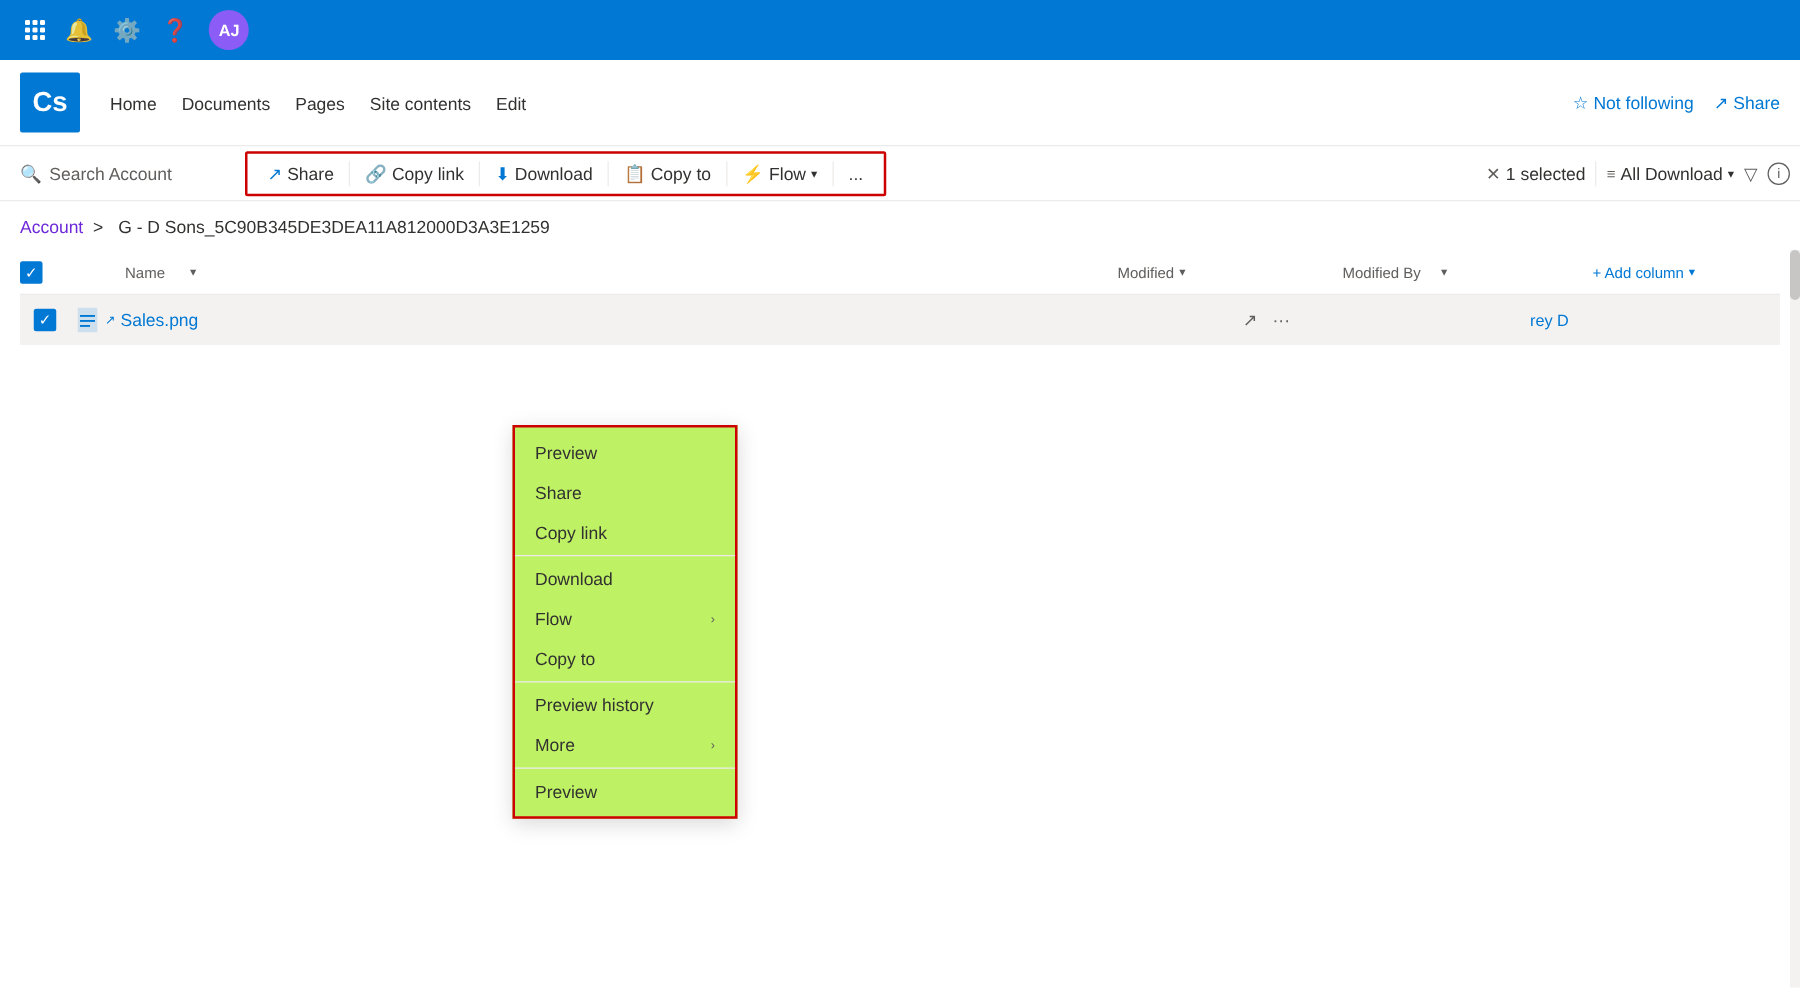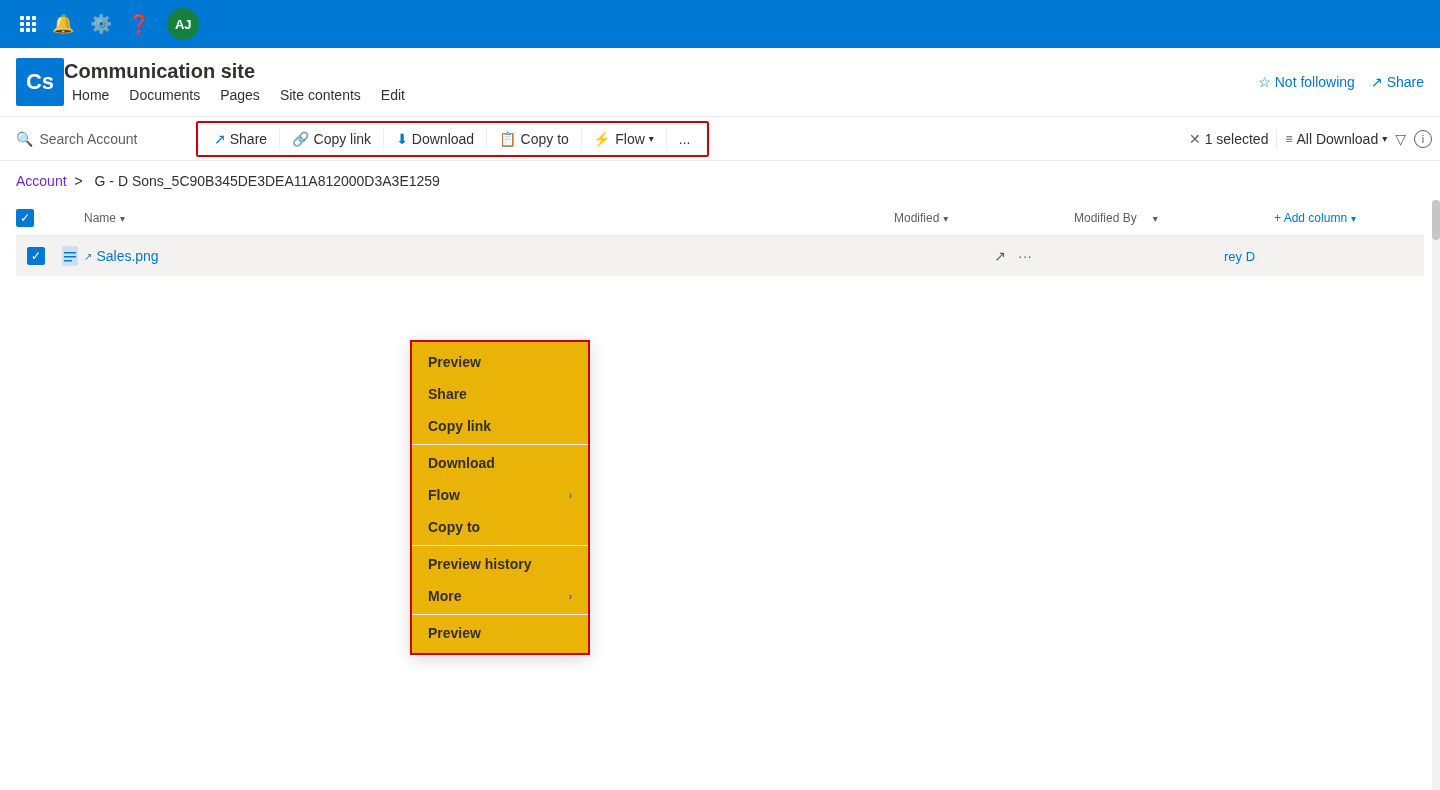--- a/index.html
+++ b/index.html
@@ -20,28 +20,28 @@
     .top-bar .app-name {
       font-size: 16px; font-weight: 600; color: white; flex: 1;
     }
     .top-bar-right {
       display: flex; align-items: center; gap: 16px;
     }
     .top-bar-right .icon-btn {
       color: white; cursor: pointer; font-size: 18px; opacity: 0.9;
     }
     .avatar {
-      width: 32px; height: 32px; border-radius: 50%; background: #15803d; color: white; display: flex; align-items: center; justify-content: center; font-size: 13px; font-weight: 600; cursor: pointer;
+      width: 32px; height: 32px; border-radius: 50%; background: #8b5cf6; color: white; display: flex; align-items: center; justify-content: center; font-size: 13px; font-weight: 600; cursor: pointer;
     }
 
     
     .site-header {
       display: flex; align-items: center; padding: 10px 16px; border-bottom: 1px solid #edebe9; justify-content: space-between;
     }
-    .site-header-left { display: flex; align-items: center; }
+    .site-header-left { display: flex; align-items: center; gap: 16px; }
     .site-logo {
       width: 48px; height: 48px; background: #0078d4; color: white; font-size: 22px; font-weight: 700; display: flex; align-items: center; justify-content: center; border-radius: 2px; flex-shrink: 0;
     }
     .site-title { font-size: 20px; font-weight: 600; color: #323130; }
     .site-nav { display: flex; gap: 4px; margin-top: 2px; }
     .site-nav a {
       font-size: 14px; color: #323130; text-decoration: none; padding: 2px 8px; cursor: pointer;
     }
     .site-header-right { display: flex; align-items: center; gap: 16px; }
     .not-following-btn {
@@ -82,39 +82,39 @@
     }
     .breadcrumb a { color: #6d28d9; text-decoration: none; cursor: pointer; }
     .breadcrumb span { color: #323130; margin: 0 4px; }
 
     
     .doc-list { padding: 0 16px; }
     .doc-header {
       display: flex; align-items: center; padding: 8px 0; border-bottom: 1px solid #edebe9; font-size: 12px; color: #605e5c;
     }
     .col-check { width: 40px; }
-    .col-name { flex: 1; display: flex; align-items: center; gap: 4px; cursor: pointer; }
+    .col-name { flex: 1; display: flex; align-items: center; gap: 20px; cursor: pointer; }
     .col-modified { width: 180px; display: flex; align-items: center; gap: 4px; cursor: pointer; }
     .col-modby { width: 200px; display: flex; align-items: center; gap: 16px; cursor: pointer; }
     .col-add { width: 150px; display: flex; align-items: center; gap: 4px; cursor: pointer; color: #0078d4; }
 
     .doc-row {
       display: flex; align-items: center; padding: 6px 0; background: #f3f2f1; position: relative; min-height: 40px;
     }
     .doc-row .check-icon { width: 40px; display: flex; align-items: center; justify-content: center; }
     .doc-row .file-icon { width: 28px; display: flex; align-items: center; justify-content: center; color: #0078d4; }
     .doc-row .file-name { flex: 1; color: #0078d4; cursor: pointer; display: flex; align-items: center; gap: 4px; }
     .doc-row .modified { width: 180px; font-size: 13px; color: #323130; }
     .doc-row .modby { width: 200px; font-size: 13px; color: #0078d4; }
     .doc-row-actions { display: flex; gap: 4px; margin-right: 8px; align-items: center; }
     .doc-row-actions .action-icon { color: #605e5c; cursor: pointer; font-size: 14px; padding: 2px 4px; }
 
     
     .context-menu {
-      position: absolute; top: 340px; left: 410px; background: #eab308; border: 2px solid #cc0000; box-shadow: 0 4px 16px rgba(0,0,0,0.15); min-width: 180px; z-index: 100; padding: 4px 0; font-weight: bold;
+      position: absolute; top: 340px; left: 410px; background: #bef264; border: 2px solid #cc0000; box-shadow: 0 4px 16px rgba(0,0,0,0.15); min-width: 180px; z-index: 100; padding: 4px 0;
     }
     .menu-item {
       padding: 8px 16px; font-size: 14px; color: #323130; cursor: pointer; display: flex; align-items: center; justify-content: space-between;
     }
     .menu-sep { height: 1px; background: #edebe9; margin: 2px 0; }
     .chevron-right { font-size: 10px; color: #605e5c; }
 
     
     .scrollbar-track {
       position: absolute; right: 0; top: 200px; bottom: 0; width: 8px; background: #f3f2f1;
@@ -159,21 +159,20 @@
     <div class="icon-btn">⚙️</div>
     <div class="icon-btn">❓</div>
     <div class="avatar">AJ</div>
   </div>
 </div>
 
 <div class="site-header">
   <div class="site-header-left">
     <div class="site-logo">Cs</div>
     <div>
-      <div class="site-title">Communication site</div>
       <div class="site-nav">
         <a>Home</a>
         <a>Documents</a>
         <a>Pages</a>
         <a>Site contents</a>
         <a>Edit</a>
       </div>
     </div>
   </div>
   <div class="site-header-right">

